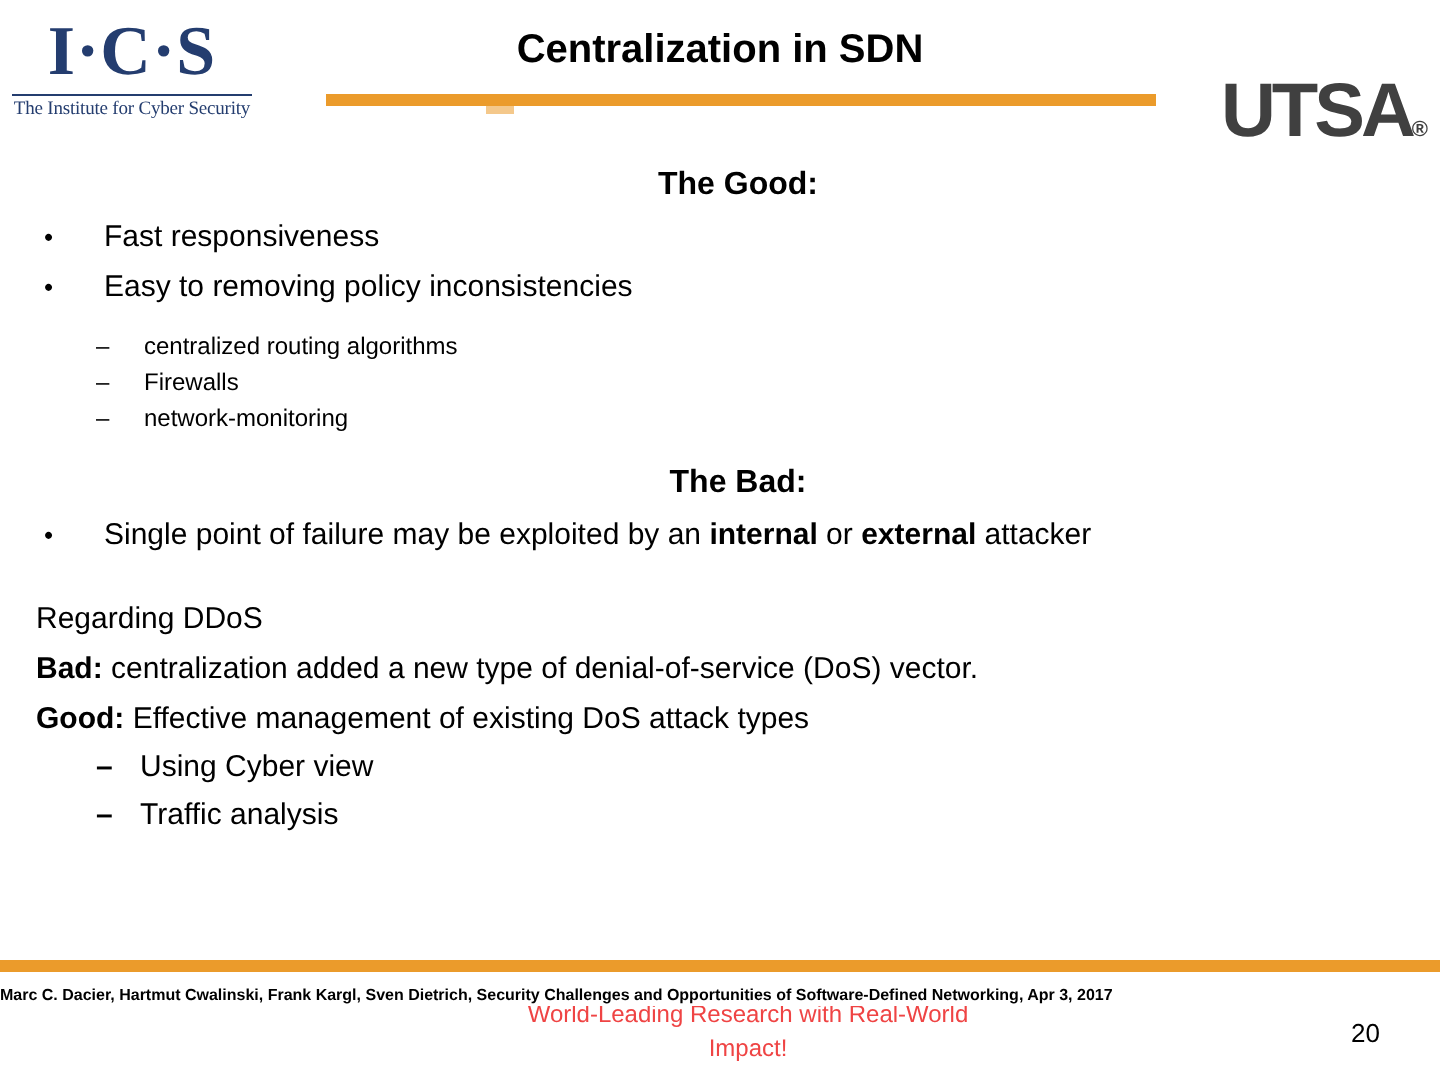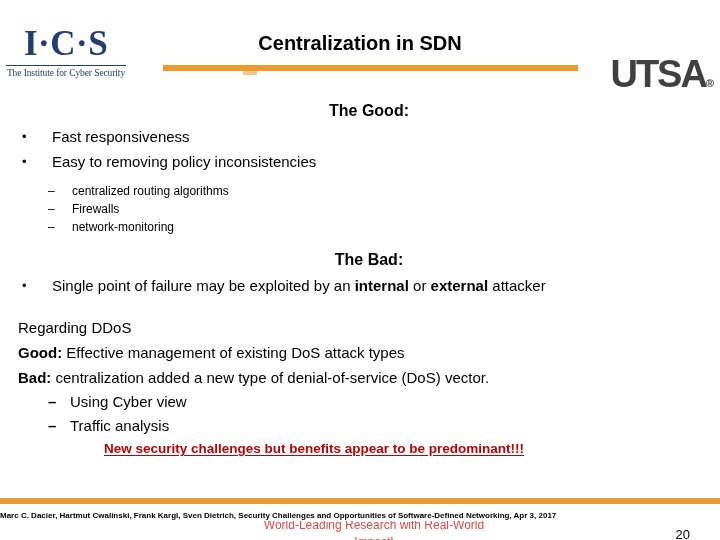--- a/index.html
+++ b/index.html
@@ -13,21 +13,20 @@
     font-family: "Liberation Sans", sans-serif;
     color: #000000;
     overflow: hidden;
     position: relative;
   }
 
   .slide {
     position: relative;
     width: 720px;
     height: 400px;
-    margin-top: 18px;
   }
 
   
   .header {
     position: absolute;
     left: 0;
     top: 0;
     width: 720px;
     height: 78px;
   }
@@ -306,34 +305,33 @@
 
     <div class="bullet-row">
       <span class="bul">•</span>
       <span class="btxt"><span>Single point of failure may be exploited by an </span><b>internal</b><span> or </span><b>external</b><span> attacker</span></span>
     </div>
 
     <div class="gap-l"></div>
 
     <div class="ddos-head">Regarding DDoS</div>
 
+    <div class="plain-line"><b>Bad:</b><span> centralization added a new type of denial-of-service (DoS) vector.</span></div>
+
     <div class="plain-line"><b>Good:</b><span> Effective management of existing DoS attack types</span></div>
 
-    <div class="plain-line"><b>Bad:</b><span> centralization added a new type of denial-of-service (DoS) vector.</span></div>
-
     <div class="dash-row-big">
       <span class="dsh">–</span>
       <span>Using Cyber view</span>
     </div>
     <div class="dash-row-big">
       <span class="dsh">–</span>
       <span>Traffic analysis</span>
     </div>
 
-    <div class="highlight-line">New security challenges but benefits appear to be predominant!!!</div>
   </div>
 
   <div class="footer-rule"></div>
 
   <div class="citation">Marc C. Dacier, Hartmut Cwalinski, Frank Kargl, Sven Dietrich, Security Challenges and Opportunities of Software-Defined Networking, Apr 3, 2017</div>
 
   <div class="tagline">
     <div class="tl1">World-Leading Research with Real-World</div>
     <div>Impact!</div>
   </div>

